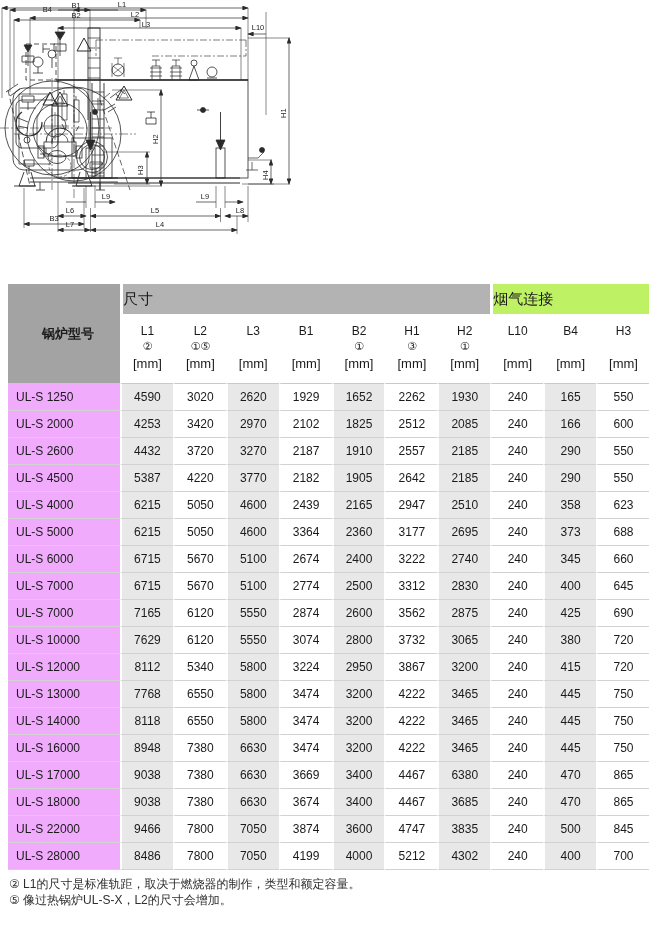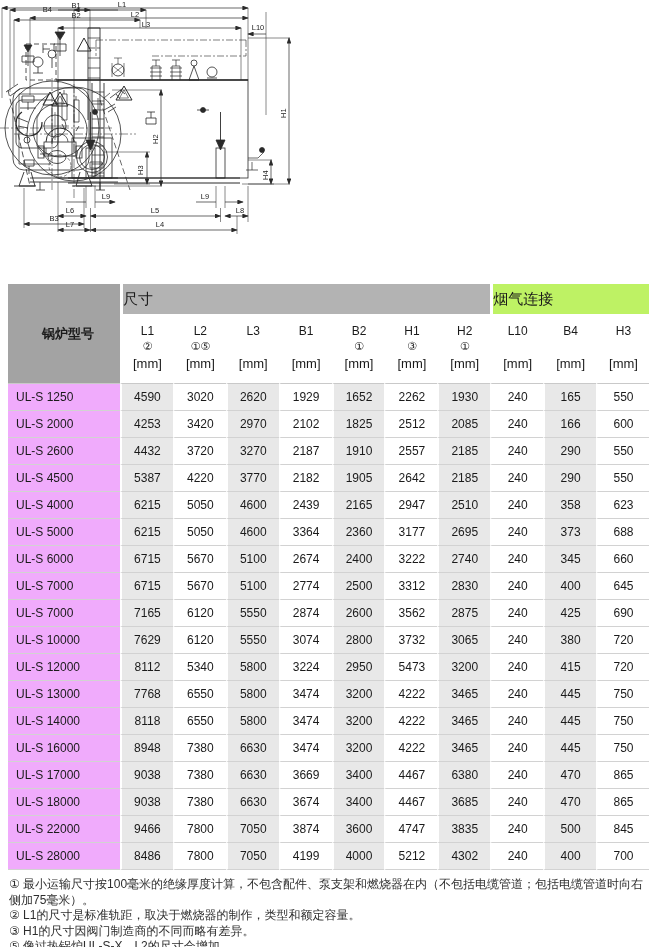--- a/index.html
+++ b/index.html
@@ -475,21 +475,21 @@
         <td class="striped">380</td>
         <td class="">720</td>
       </tr>
       <tr>
         <td class="model">UL-S 12000</td>
         <td class="striped">8112</td>
         <td class="">5340</td>
         <td class="striped">5800</td>
         <td class="">3224</td>
         <td class="striped">2950</td>
-        <td class="">5473</td>
+        <td class="">3867</td>
         <td class="striped">3200</td>
         <td class="">240</td>
         <td class="striped">415</td>
         <td class="">720</td>
       </tr>
       <tr>
         <td class="model">UL-S 13000</td>
         <td class="striped">7768</td>
         <td class="">6550</td>
         <td class="striped">5800</td>
@@ -576,17 +576,15 @@
         <td class="">5212</td>
         <td class="striped">4302</td>
         <td class="">240</td>
         <td class="striped">400</td>
         <td class="">700</td>
       </tr>
     </tbody>
 </table>
 
 <div class="footnotes" id="footnotes">
-    <div class="fn">① 最小运输尺寸按100毫米的绝缘厚度计算，不包含配件、泵支架和燃烧器在内（不包括电缆管道；包括电缆管道时向右侧加75毫米）。</div>
     <div class="fn">② L1的尺寸是标准轨距，取决于燃烧器的制作，类型和额定容量。</div>
-    <div class="fn">③ H1的尺寸因阀门制造商的不同而略有差异。</div>
     <div class="fn">⑤ 像过热锅炉UL-S-X，L2的尺寸会增加。</div>
   </div>
 
 </body></html>

